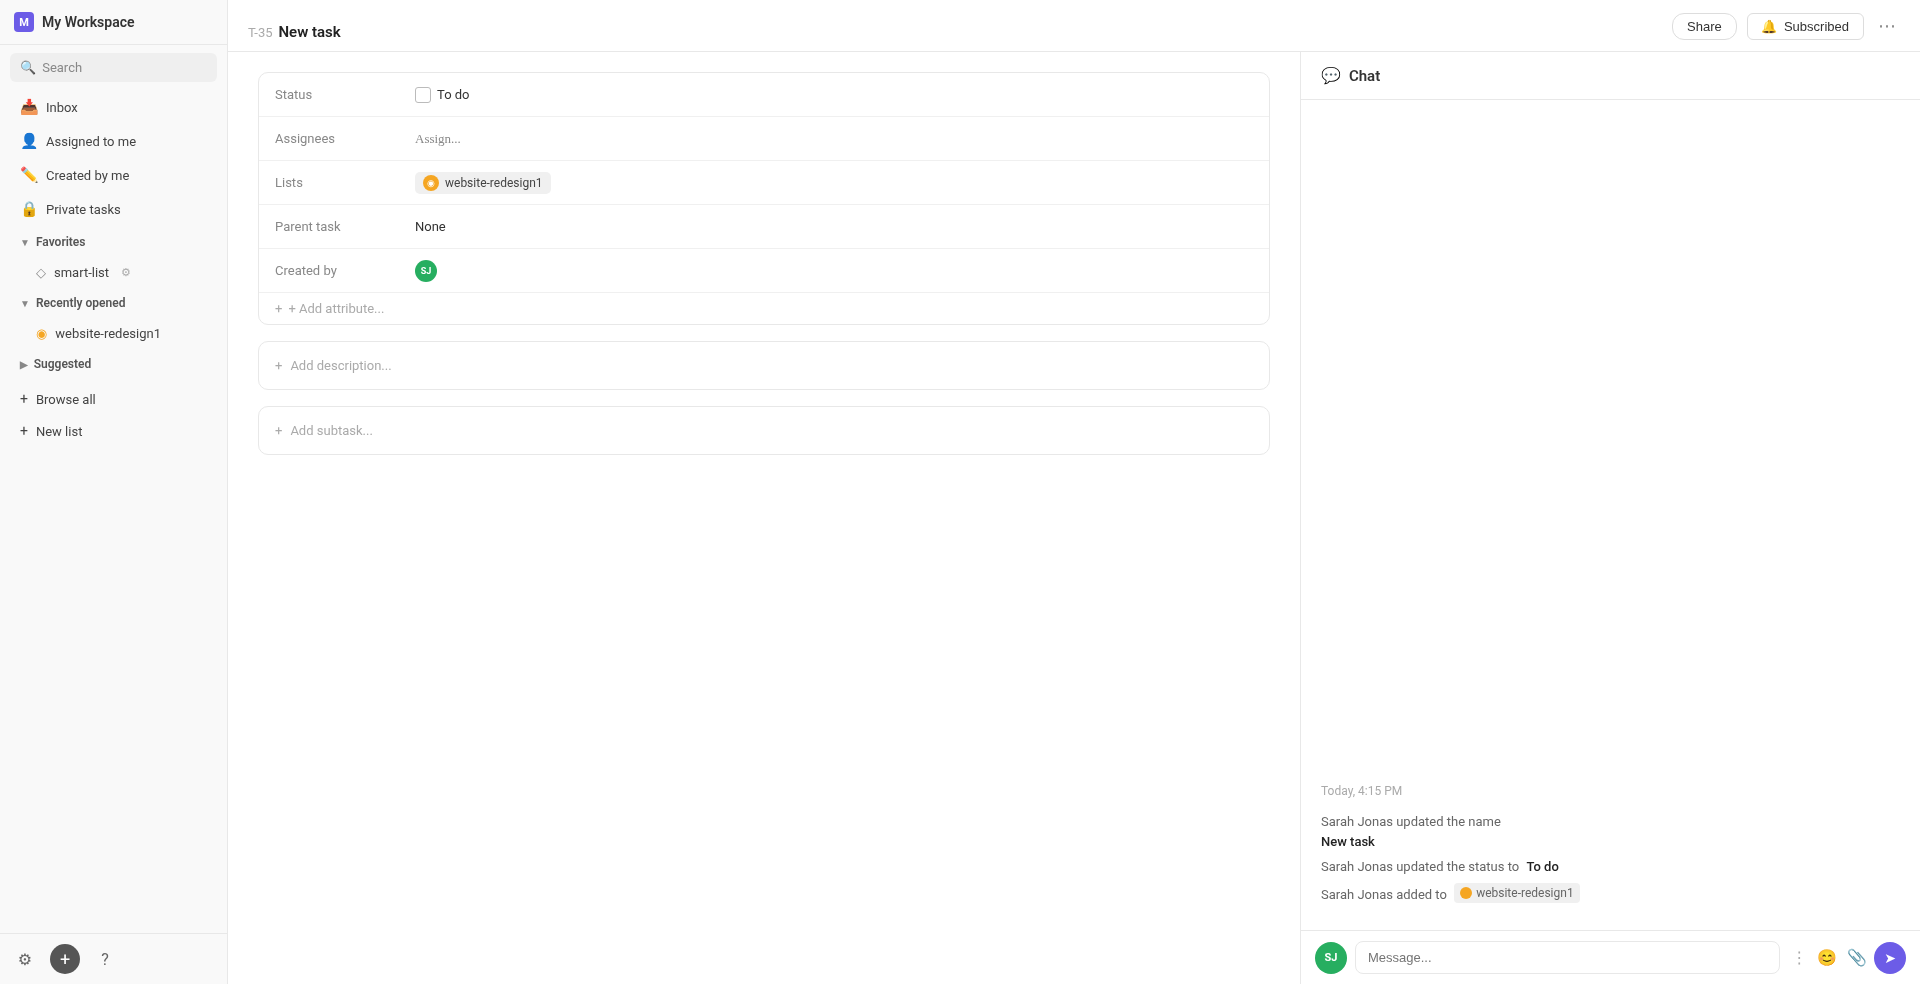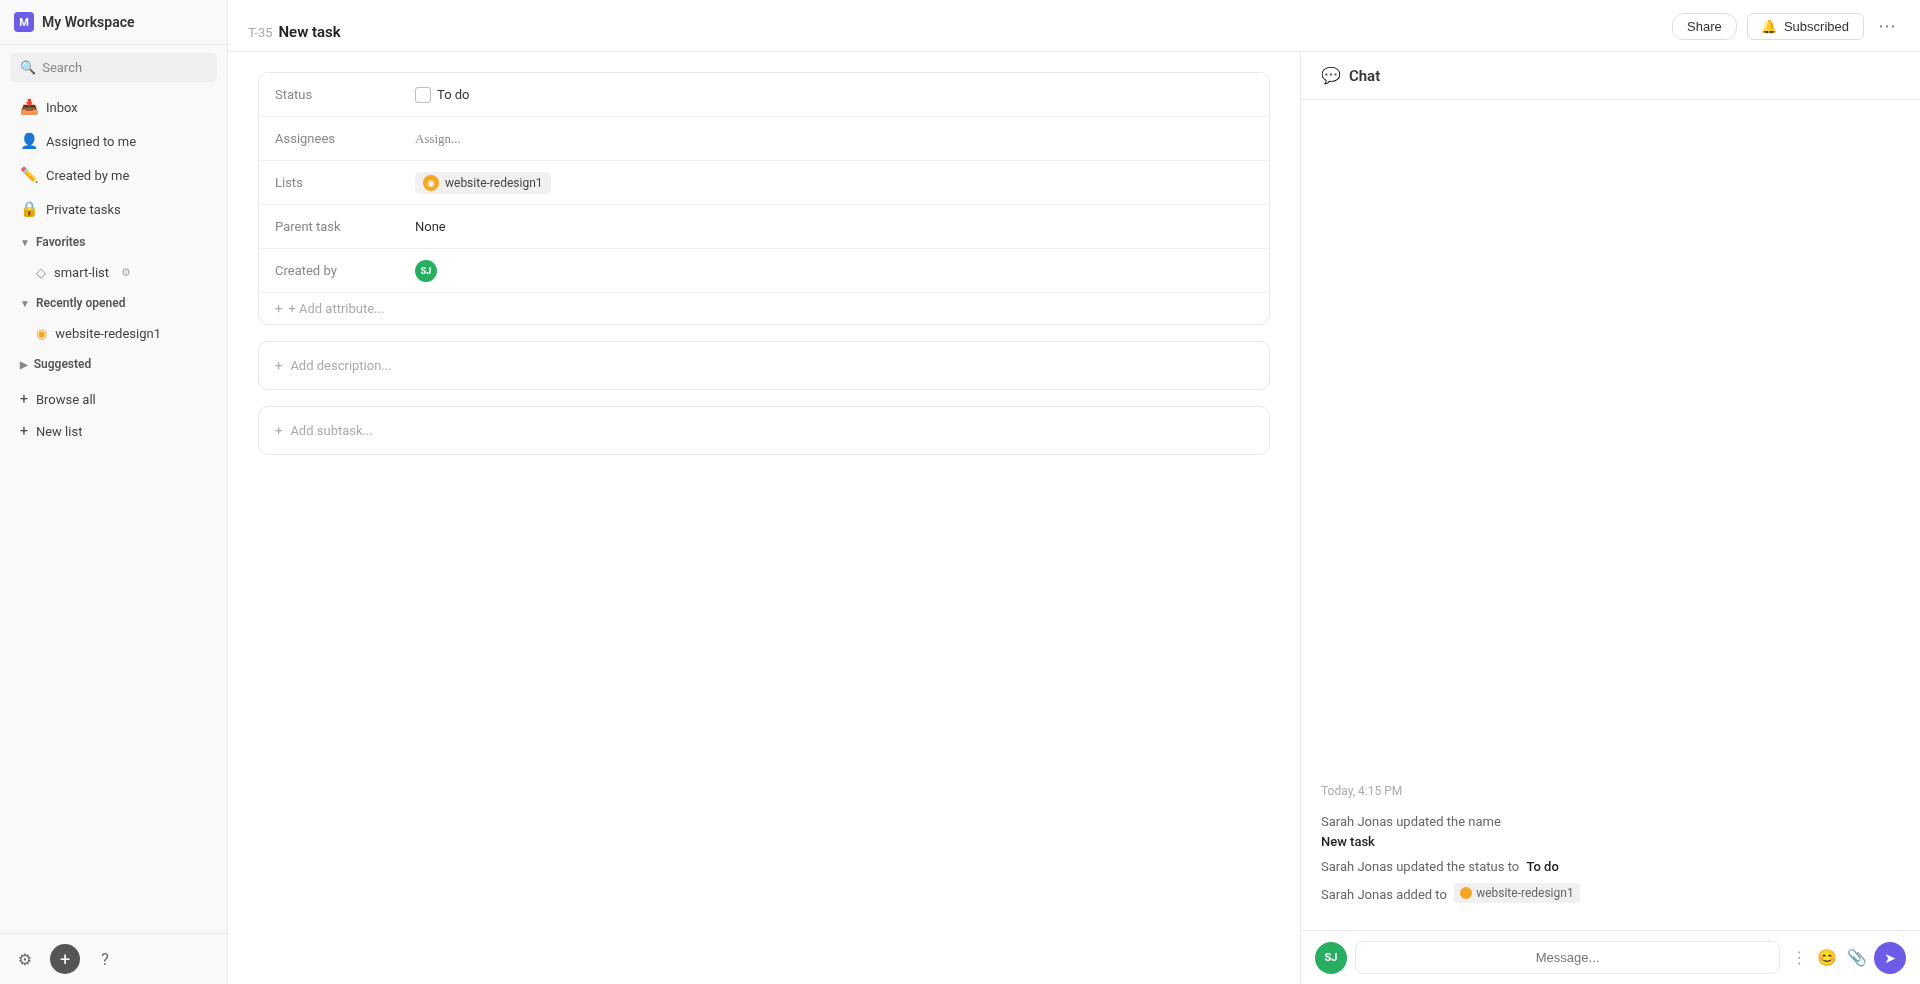--- a/index.html
+++ b/index.html
@@ -300,21 +300,20 @@
     }
     .chat-input {
       flex: 1;
       border: 1px solid #e8e8e8;
       border-radius: 8px;
       padding: 8px 12px;
       font-size: 13px;
       color: #888;
       outline: none;
       background: #fff;
-      text-align: center;
     }
     .chat-input-actions {
       display: flex; align-items: center; gap: 4px;
     }
     .chat-action-btn {
       background: none; border: none;
       cursor: pointer; color: #aaa; font-size: 16px; padding: 3px;
     }
     .chat-send-btn {
       width: 32px; height: 32px;

